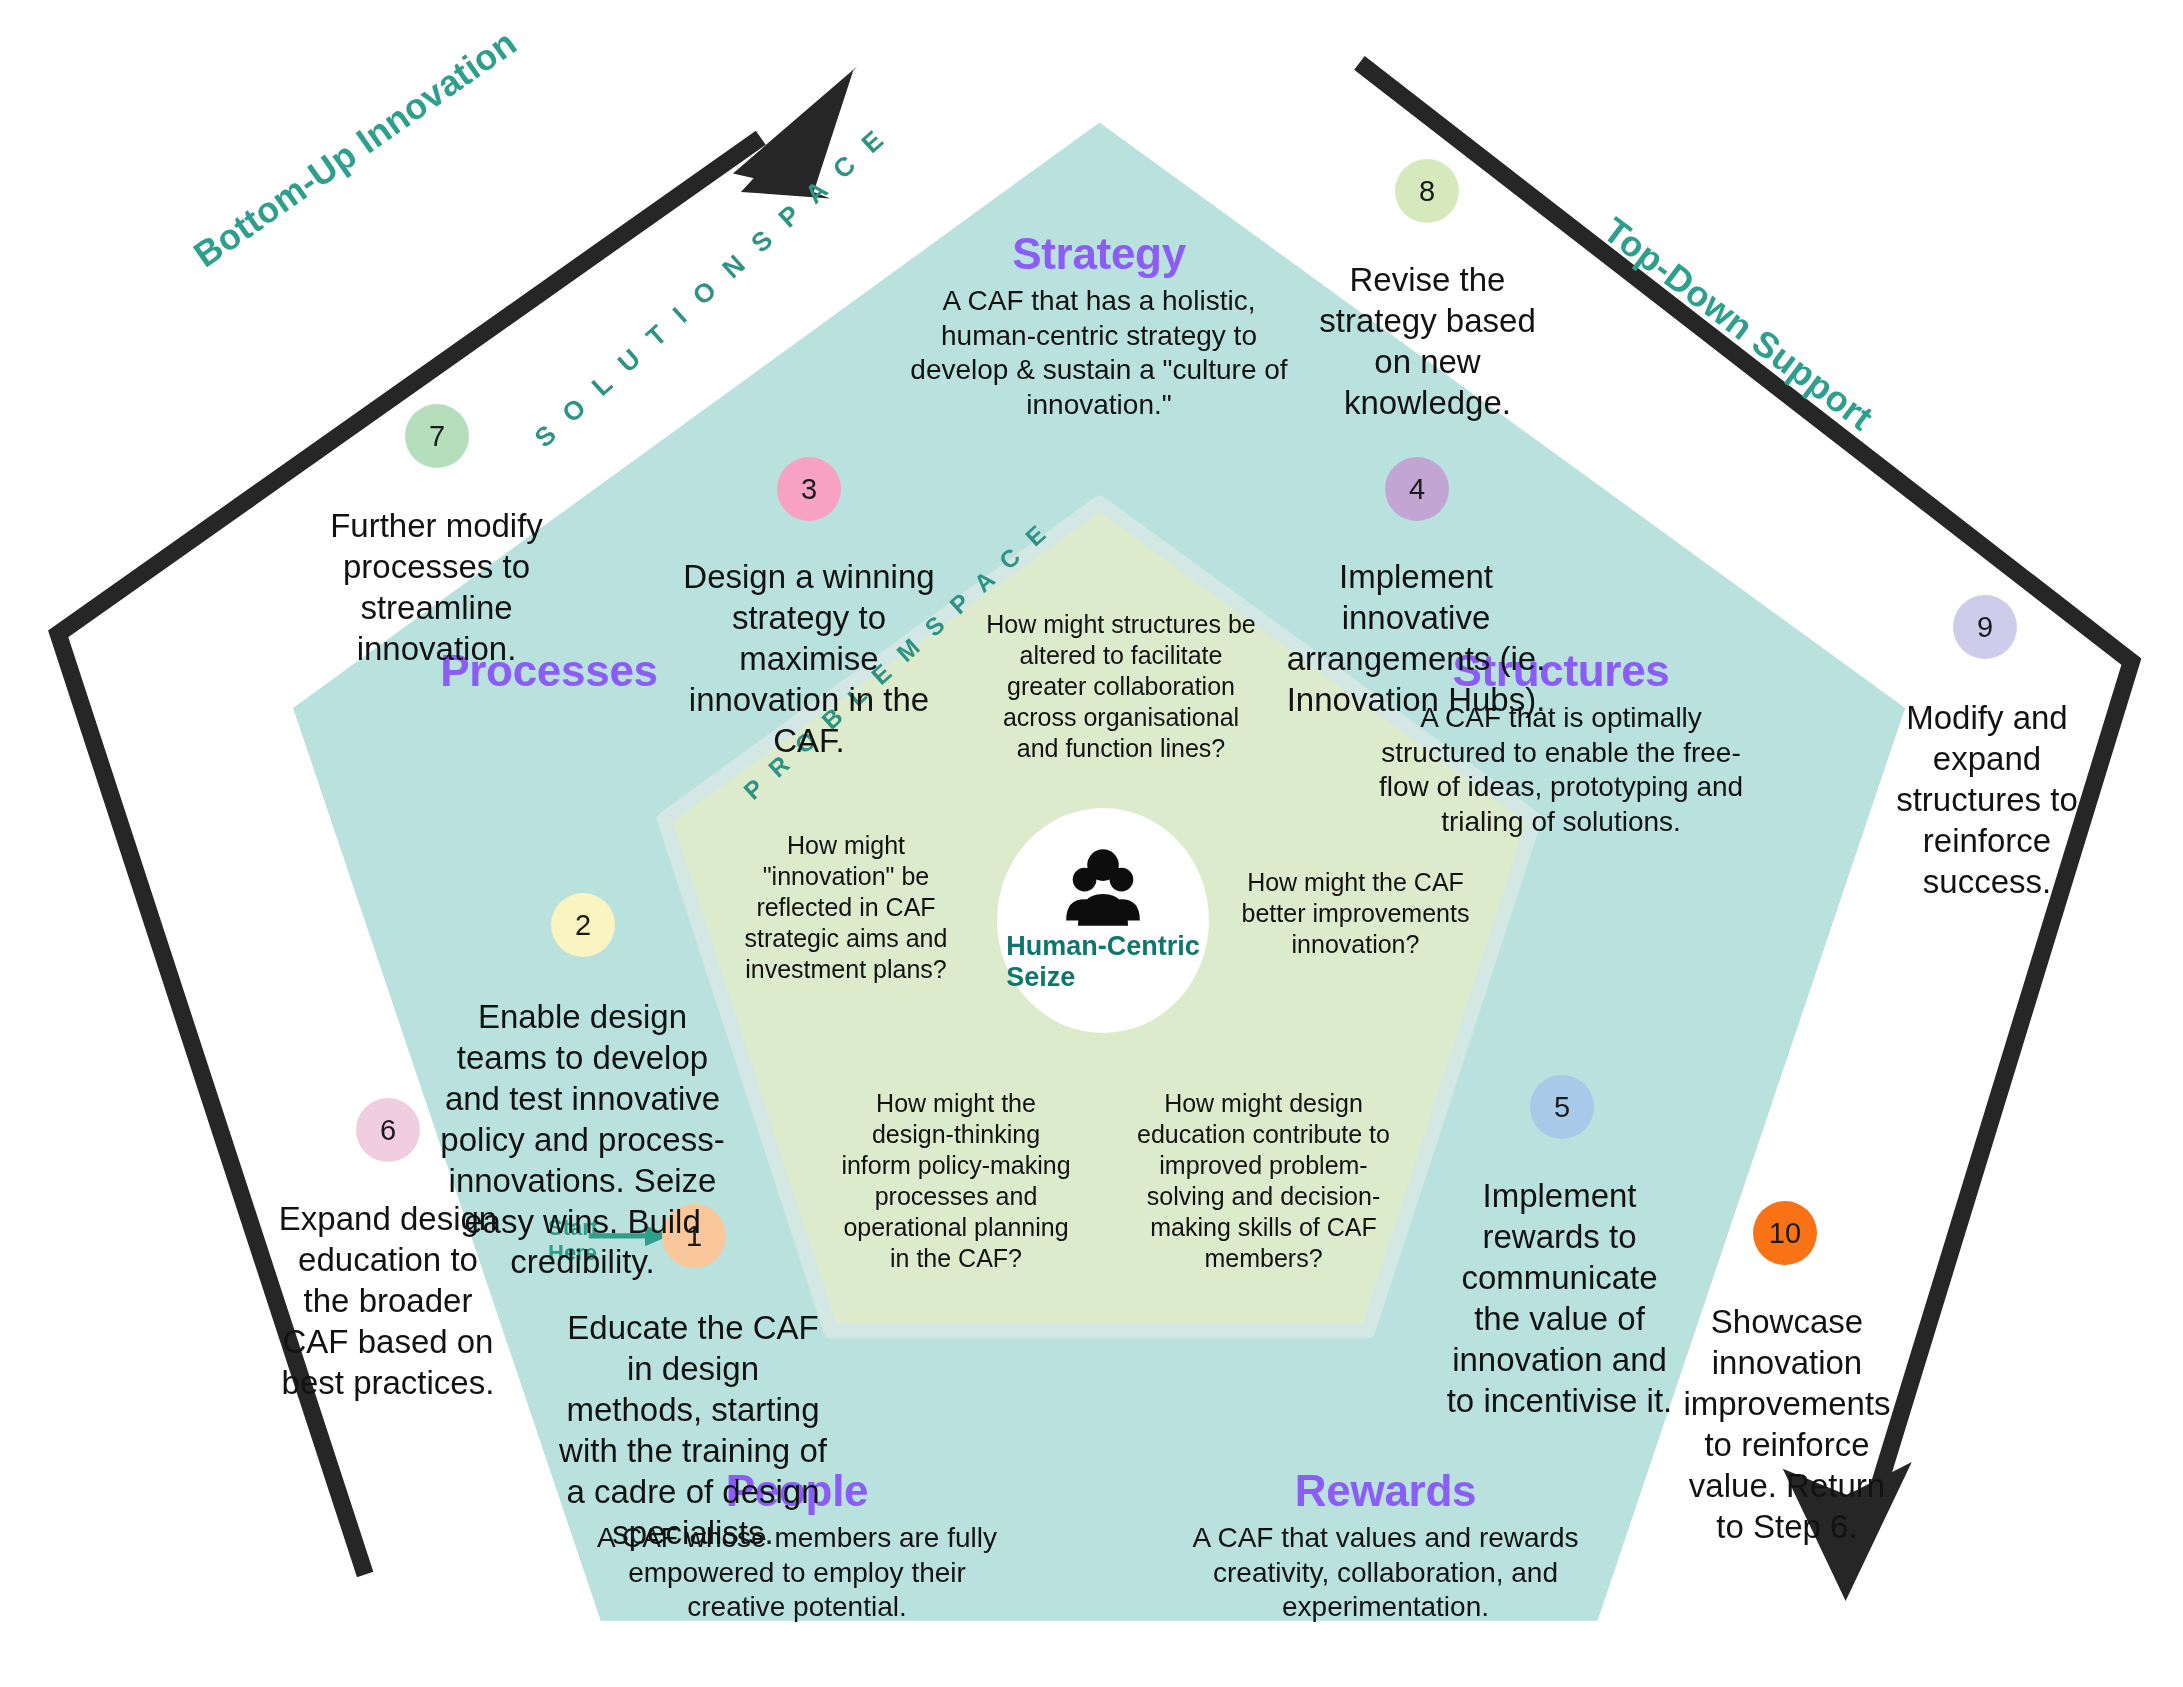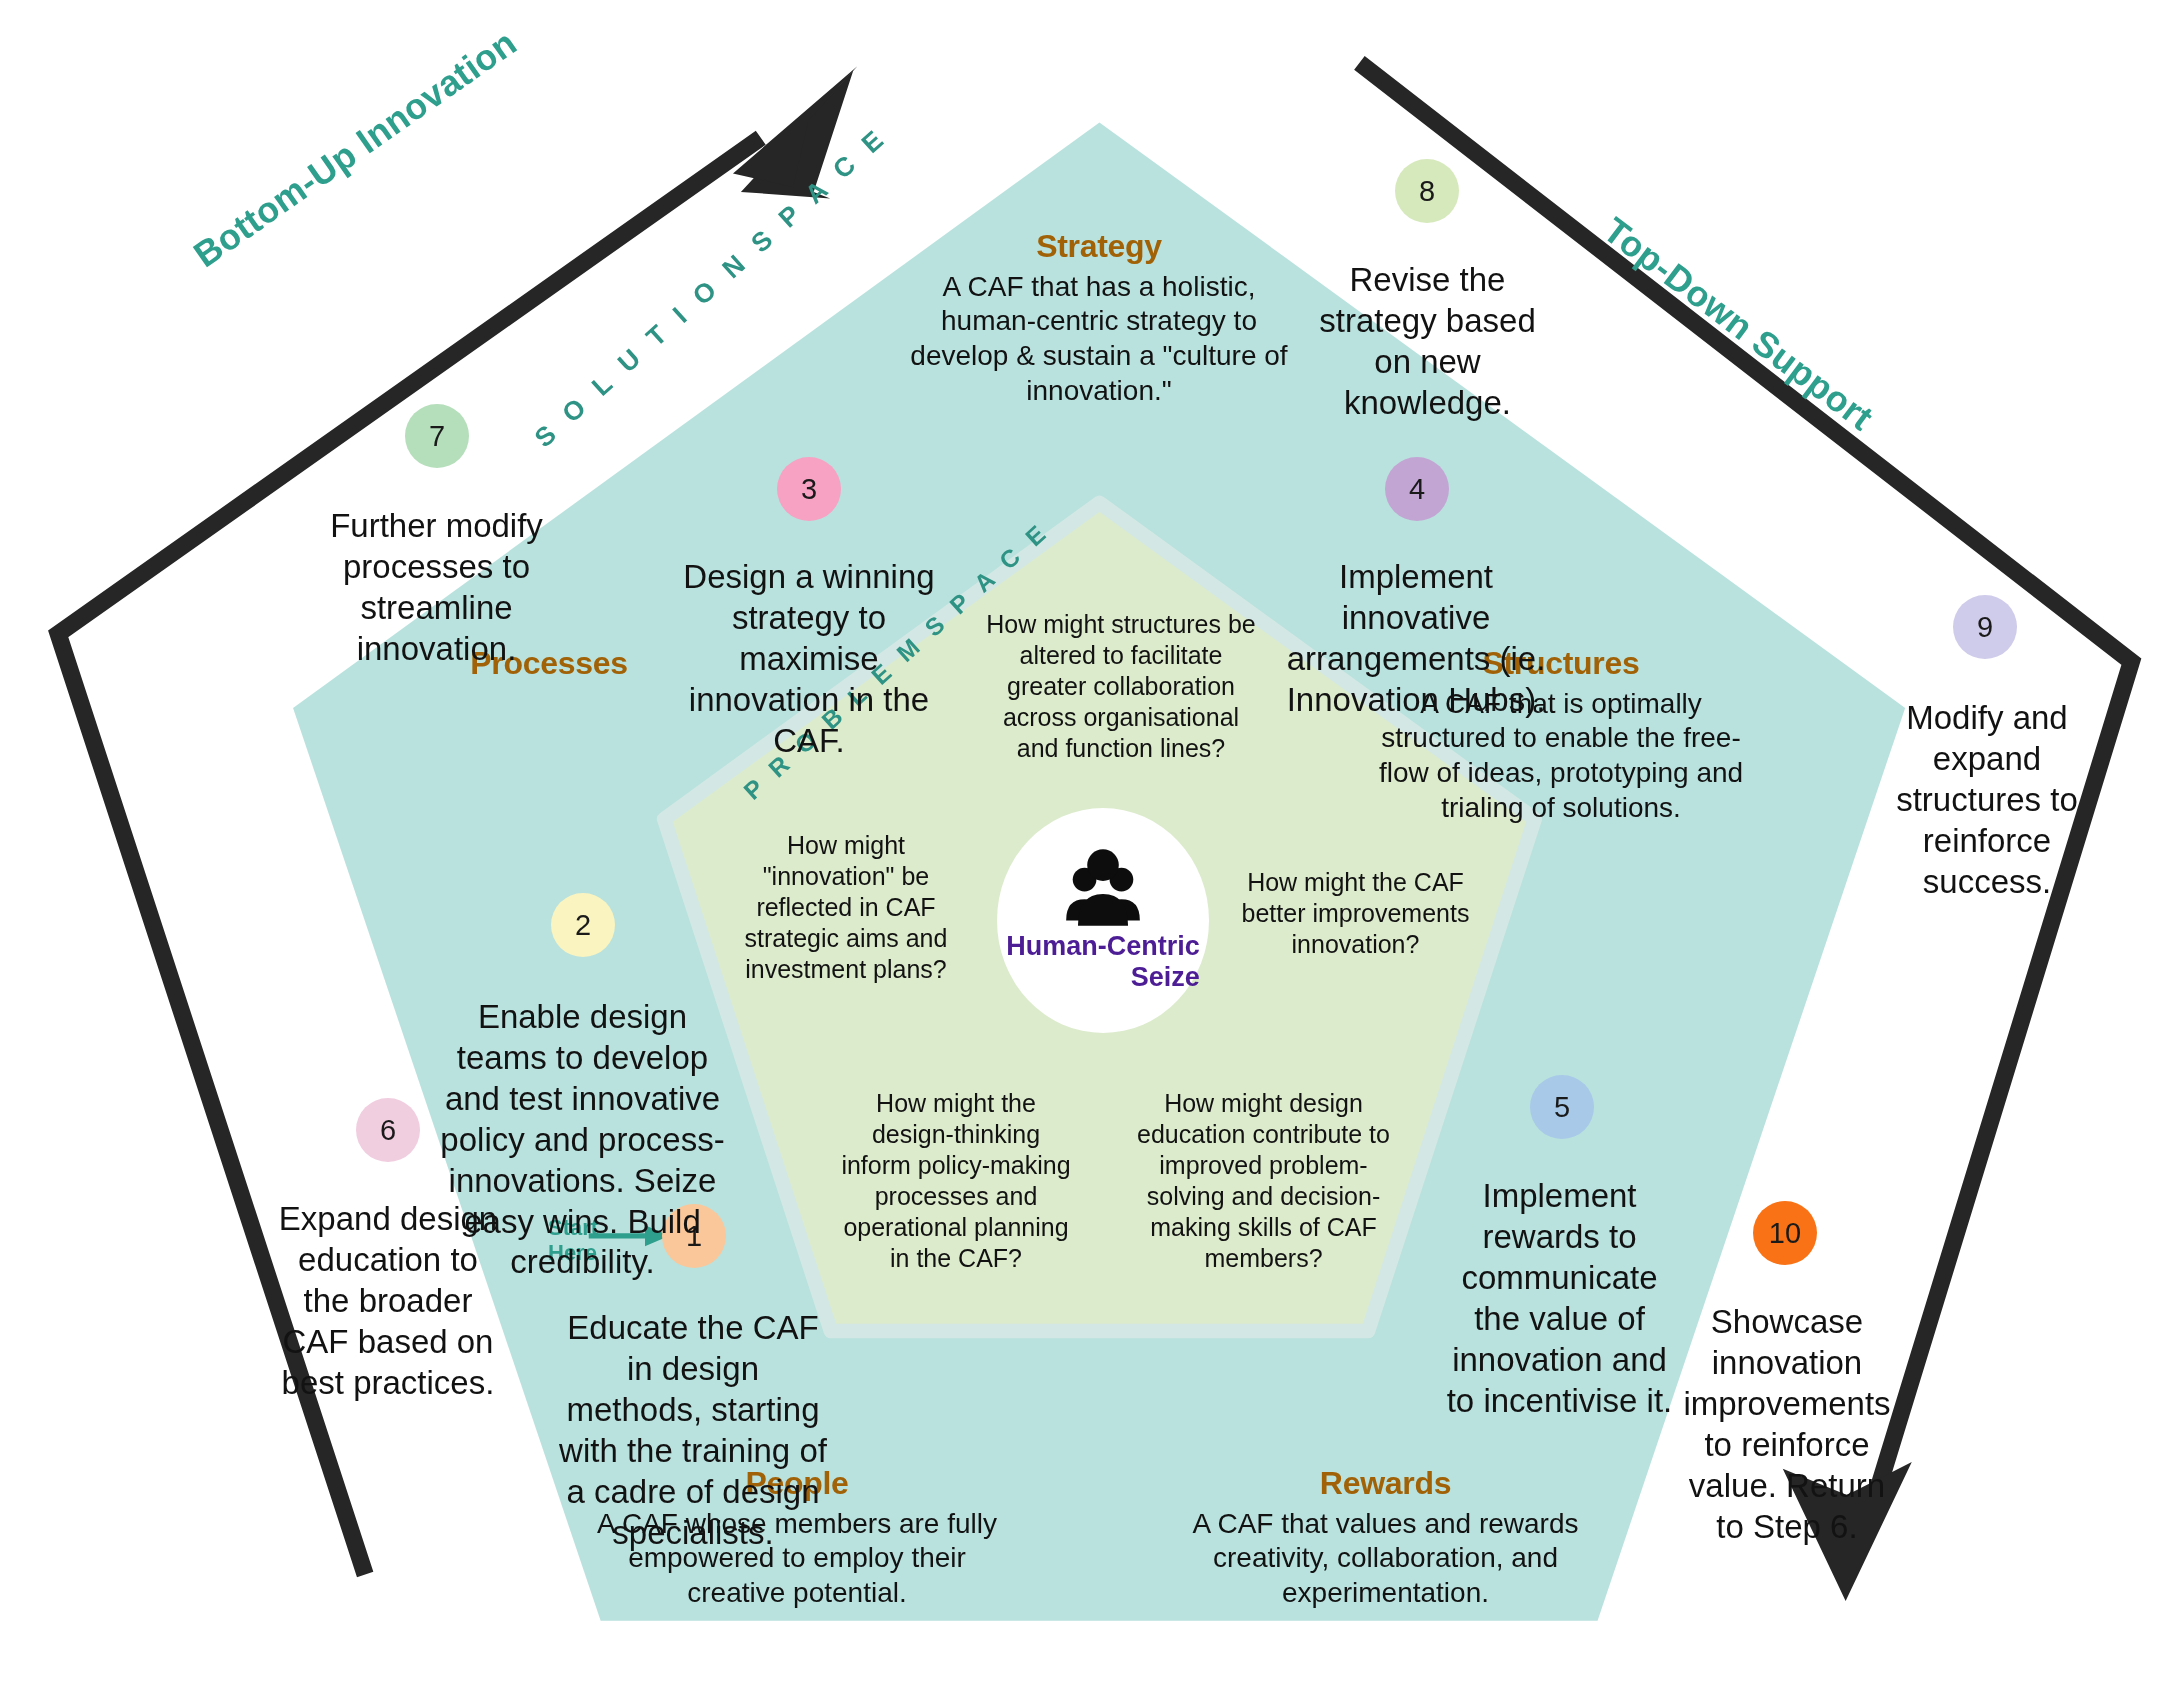--- a/index.html
+++ b/index.html
@@ -4,21 +4,21 @@
 <style>
   html,body{margin:0;padding:0;background:#ffffff;}
   body{
     width:2183px;height:1687px;position:relative;overflow:hidden;
     font-family:"Liberation Sans", sans-serif;color:#111111;
   }
   #stage{position:absolute;inset:0;width:2183px;height:1687px;}
   svg.layer{position:absolute;left:0;top:0;width:2183px;height:1687px;}
 
   .txt{position:absolute;text-align:center;line-height:1.18;color:#121212;}
-  .pillar-title{font-weight:800;letter-spacing:-0.3px;font-size:32px;color:#a16207;margin-bottom:4px;}
+  .pillar-title{font-weight:800;letter-spacing:-0.3px;font-size:44px;color:#8b5cf6;margin-bottom:4px;}
   .pillar-desc{font-size:28px;line-height:1.24;}
   .step-desc{font-size:33px;line-height:1.24;margin-top:28px;}
   .q-text{font-size:25px;line-height:1.24;}
 
   .badge{
     position:absolute;border-radius:50%;
     display:flex;align-items:center;justify-content:center;
     font-size:29px;color:#1a1a1a;font-weight:400;
   }
 
@@ -29,21 +29,21 @@
   .flow-big{font-size:36px;}
   .space-label{
     position:absolute;color:#2e9384;font-weight:800;
     font-size:26.5px;letter-spacing:6px;white-space:nowrap;
   }
 
   .center-circle{
     position:absolute;background:#ffffff;border-radius:50%;
     display:flex;flex-direction:column;align-items:center;justify-content:center;
   }
-  .center-label{font-weight:800;font-size:27px;line-height:1.15;text-align:right;color:#4c1d95;}
+  .center-label{font-weight:800;font-size:27px;line-height:1.15;text-align:left;color:#0f766e;}
 
   .start-here{
     position:absolute;color:#2e9e8d;font-weight:800;font-size:22px;
     line-height:1.12;text-align:left;white-space:pre-line;
   }
 </style>
 </head>
 <body>
 
 <div id="stage">

